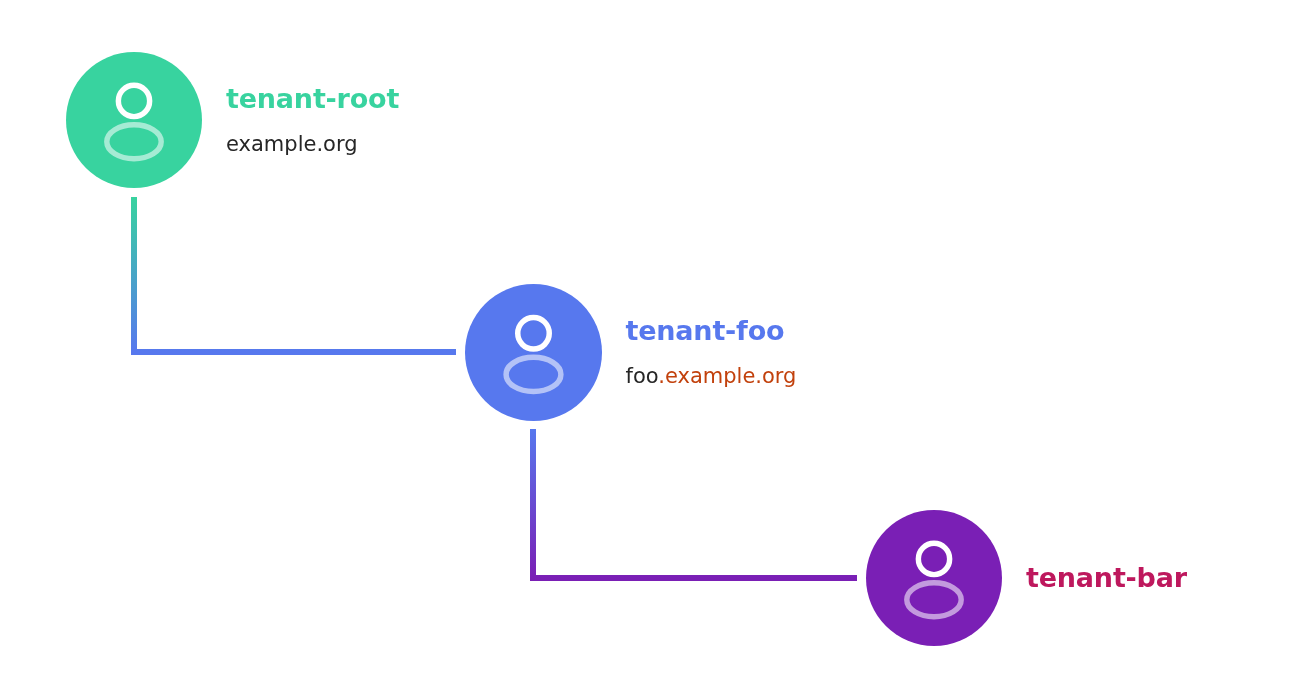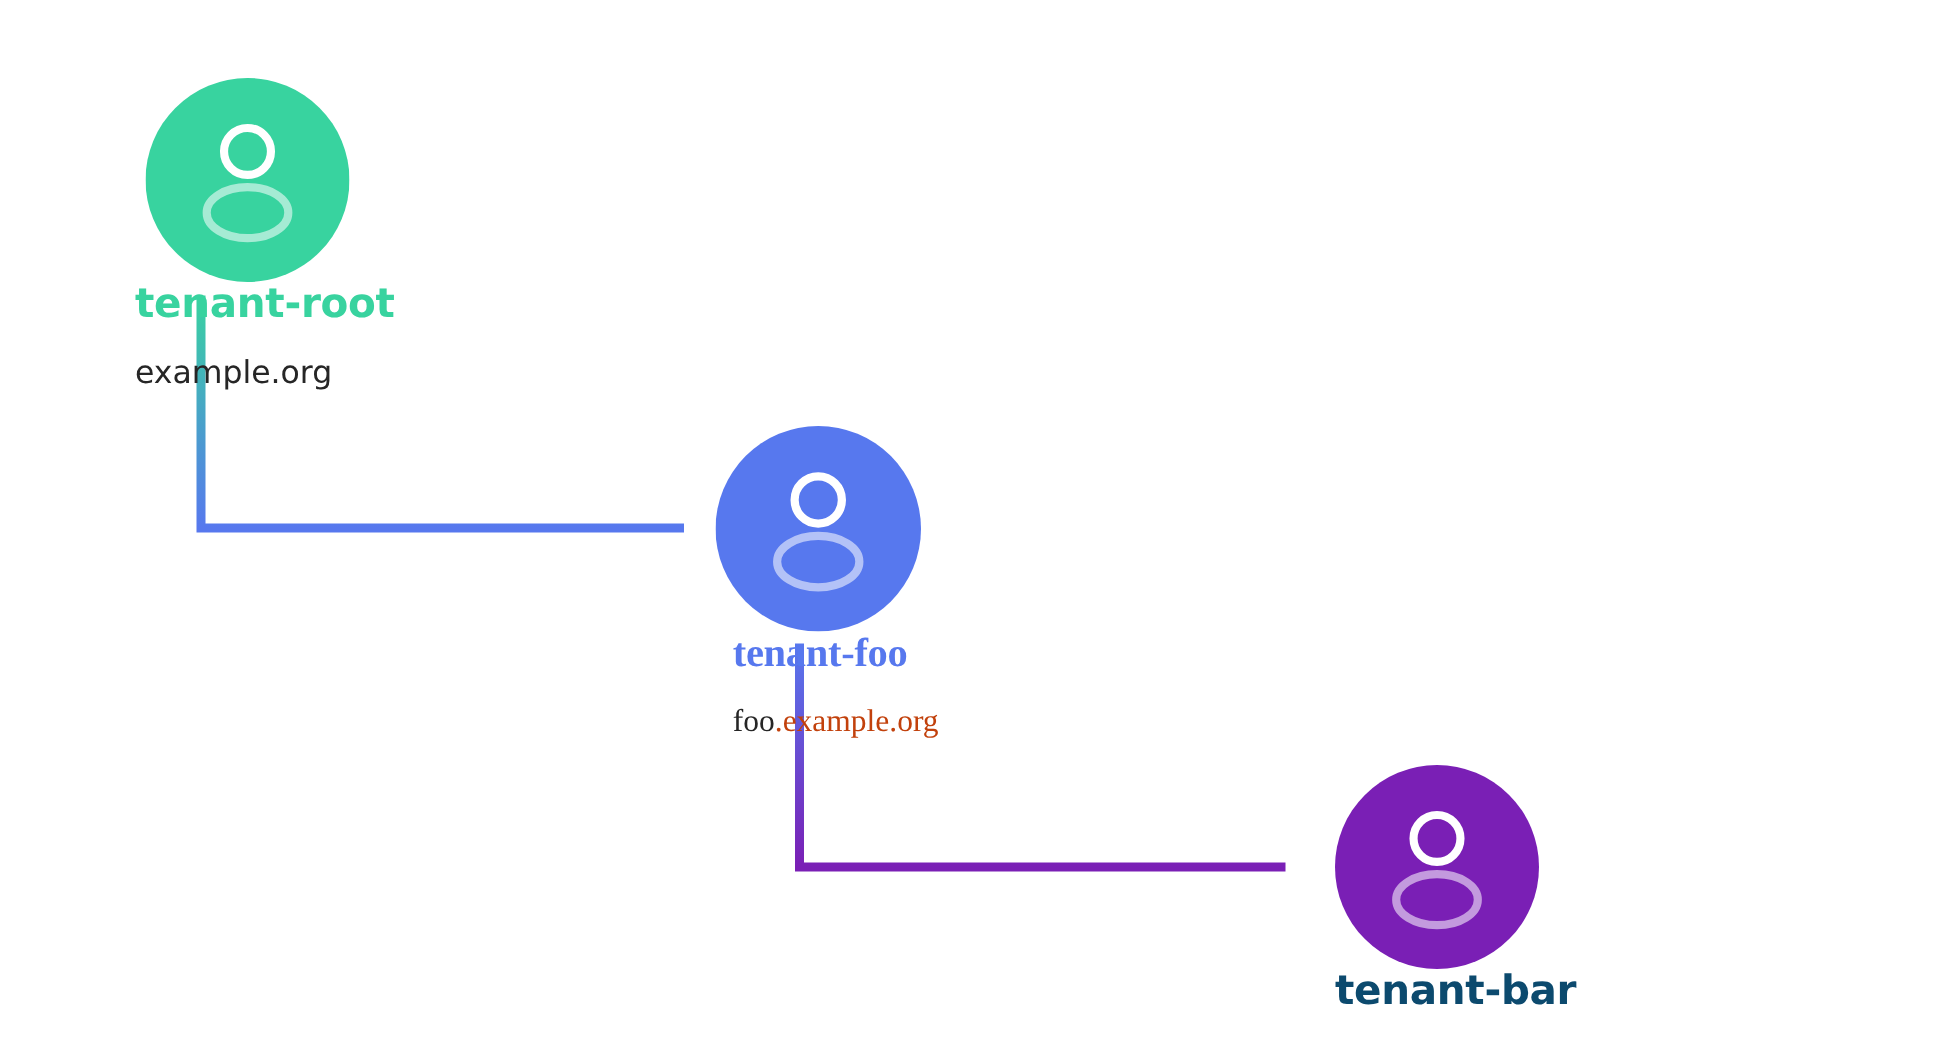--- a/index.html
+++ b/index.html
@@ -29,21 +29,21 @@
     width: 1300px;
     height: 700px;
     z-index: 1;
   }
 
   
   .node {
     position: absolute;
     z-index: 2;
     display: flex;
-    flex-direction: column;
+    flex-direction: row;
     align-items: center;
   }
 
   .node-avatar {
     border-radius: 50%;
     flex: 0 0 auto;
     position: relative;
     display: block;
   }
 
@@ -113,21 +113,21 @@
       </svg>
     </div>
     <div class="node-text">
       <div class="node-title" id="title-0" style="color: rgb(56, 211, 159);">tenant-root</div>
       <div class="node-domain">
         <span class="domain-own">example.org</span><span class="domain-parent"></span>
       </div>
     </div>
   </div>
 
-  <div class="node" id="node-1" style="left: 464.5px; top: 283.5px; height: 137px; font-family: Liberation Serif, serif;">
+  <div class="node" id="node-1" style="left: 464.5px; top: 283.5px; height: 137px;">
     <div class="node-avatar" id="avatar-1" style="width: 137px; height: 137px;">
       <svg viewBox="0 0 100 100" xmlns="http://www.w3.org/2000/svg">
         <circle cx="50" cy="50" r="50" fill="#5778ee" id="avatar-bg-1"></circle>
         <circle cx="50" cy="36" r="11.5" fill="none" stroke="#ffffff" stroke-width="4"></circle>
         <ellipse cx="50" cy="66" rx="20" ry="12.5" fill="none" stroke="rgba(255,255,255,0.55)" stroke-width="4"></ellipse>
       </svg>
     </div>
     <div class="node-text">
       <div class="node-title" id="title-1" style="color: rgb(87, 120, 238);">tenant-foo</div>
       <div class="node-domain">
@@ -138,17 +138,17 @@
 
   <div class="node" id="node-2" style="left: 866px; top: 510px; height: 136px;">
     <div class="node-avatar" id="avatar-2" style="width: 136px; height: 136px;">
       <svg viewBox="0 0 100 100" xmlns="http://www.w3.org/2000/svg">
         <circle cx="50" cy="50" r="50" fill="#7a1fb5" id="avatar-bg-2"></circle>
         <circle cx="50" cy="36" r="11.5" fill="none" stroke="#ffffff" stroke-width="4"></circle>
         <ellipse cx="50" cy="66" rx="20" ry="12.5" fill="none" stroke="rgba(255,255,255,0.55)" stroke-width="4"></ellipse>
       </svg>
     </div>
     <div class="node-text">
-      <div class="node-title" id="title-2" style="color: #0c4a6e;">tenant-bar</div>
+      <div class="node-title" id="title-2" style="color: #be185d;">tenant-bar</div>
     </div>
   </div>
 
 </div>
 
 </body></html>

